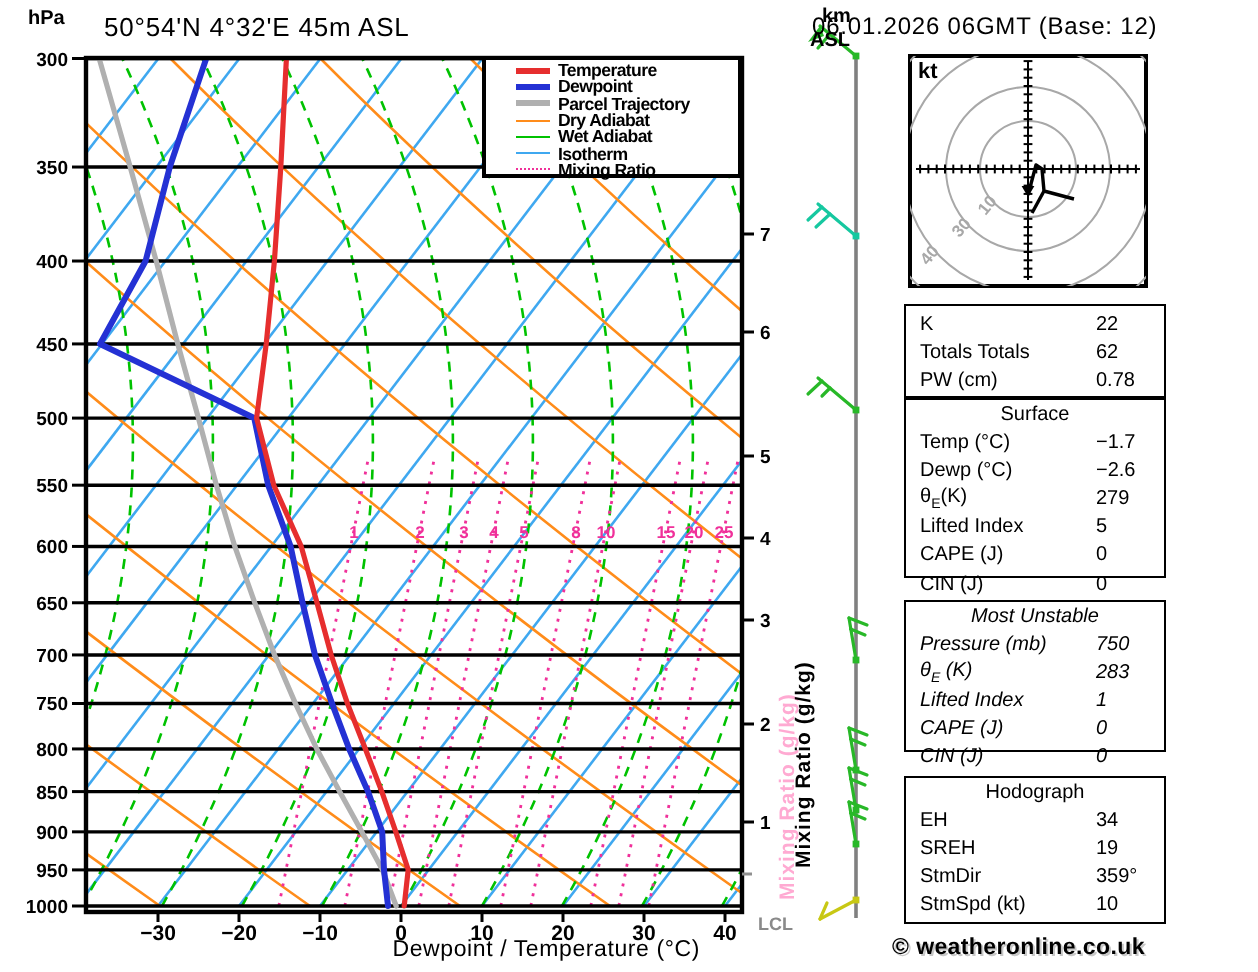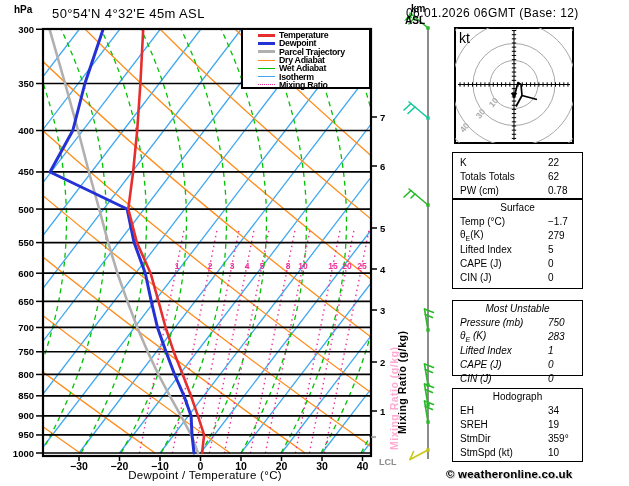--- a/index.html
+++ b/index.html
@@ -22,21 +22,21 @@
   .tbox{position:absolute;left:452px;width:131px;border:1.6px solid #000;background:#fff;
         box-sizing:border-box;font-size:10px;}
   .ttitle{text-align:center;height:14px;line-height:15px;}
   .trow{display:flex;height:14.2px;align-items:center;padding-left:7px;}
   .tlab{flex:1;}
   .tval{width:34px;text-align:left;}
   sub{font-size:7px;}
   #watermark{font-weight:bold;font-size:11.5px;letter-spacing:.2px;
              text-shadow:1px 1px 0 #c8c8c8;}
   #lcl{font-weight:bold;font-size:9px;color:#8a8a8a;z-index:5;}
-  #kt-label{font-weight:normal;font-size:14px;z-index:5;}
+  #kt-label{font-weight:bold;font-size:11px;z-index:5;}
 </style>
 </head>
 <body>
 
 <div id="wrap">
   <svg id="plot" width="629" height="486">
       <defs>
         <clipPath id="plotclip">
           <rect x="43" y="29" width="328" height="427"></rect>
         </clipPath>
@@ -365,21 +365,21 @@
       </div>
     </div>
 
   <div class="abs vtext" id="mix-echo" style="left:388px;top:250px;height:200px;">Mixing Ratio (g/kg)</div>
   <div class="abs vtext" id="mix-black" style="left:396px;top:228px;height:206px;">Mixing Ratio (g/kg)</div>
 
   <div class="abs" id="lcl" style="left:379px;top:457px;text-align:center;">LCL</div>
 
   <div class="abs" id="kt-label" style="left:459px;top:30px;">kt</div>
 
-  <div class="abs xaxis-label" style="left:60px;top:469px;width:290px;text-align:center;">Dewpoint / Temperature (°C)</div>
+  <div class="abs xaxis-label" style="left:60px;top:469px;width:290px;text-align:right;">Dewpoint / Temperature (°C)</div>
 
   <div class="abs" id="watermark" style="left:446px;top:468px;">© weatheronline.co.uk</div>
 
   <div id="table-root">
       <div class="tbox" style="top: 152px; height: 47px; padding-top: 2px;">
         <div class="trow">
           <span class="tlab">K</span>
           <span class="tval">22</span>
         </div>
         <div class="trow">
@@ -391,20 +391,24 @@
           <span class="tval">0.78</span>
         </div>
       </div>
       <div class="tbox" style="top: 199px; height: 90px;">
         <div class="ttitle">Surface</div>
         <div class="trow">
           <span class="tlab">Temp (°C)</span>
           <span class="tval">−1.7</span>
         </div>
         <div class="trow">
+          <span class="tlab">Dewp (°C)</span>
+          <span class="tval">−2.6</span>
+        </div>
+        <div class="trow">
           <span class="tlab">θ<sub>E</sub>(K)</span>
           <span class="tval">279</span>
         </div>
         <div class="trow">
           <span class="tlab">Lifted Index</span>
           <span class="tval">5</span>
         </div>
         <div class="trow">
           <span class="tlab">CAPE (J)</span>
           <span class="tval">0</span>

